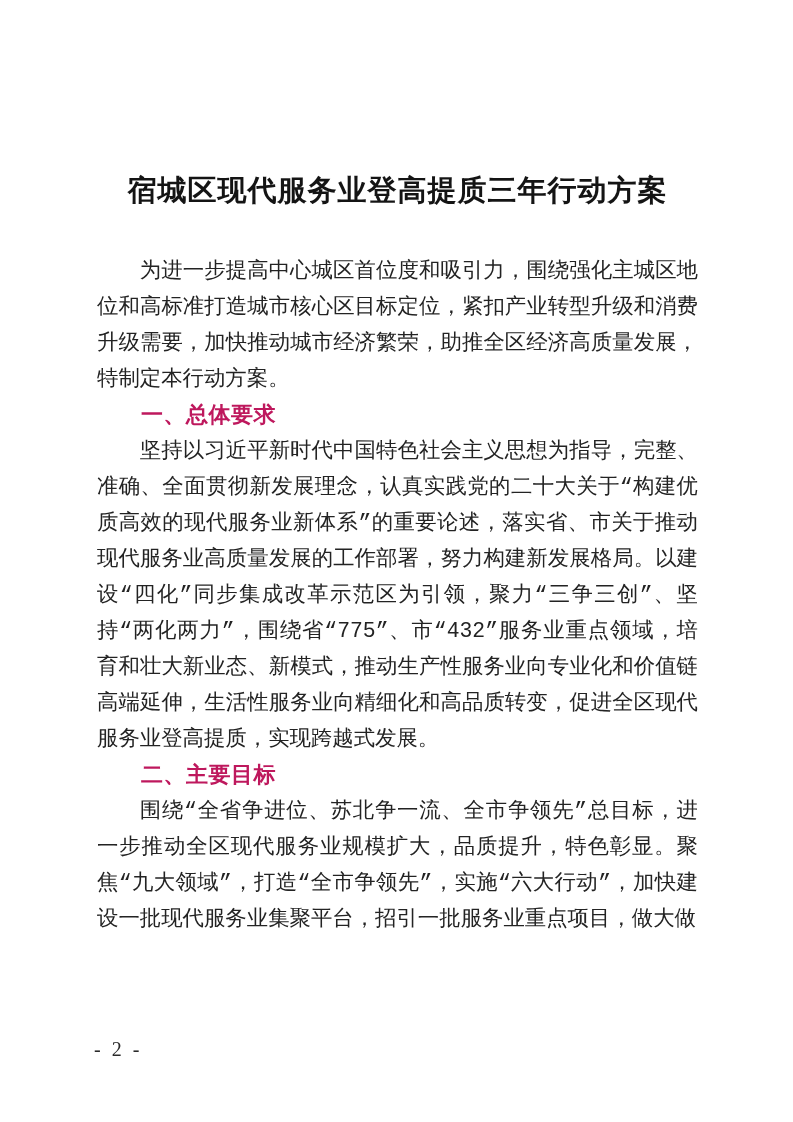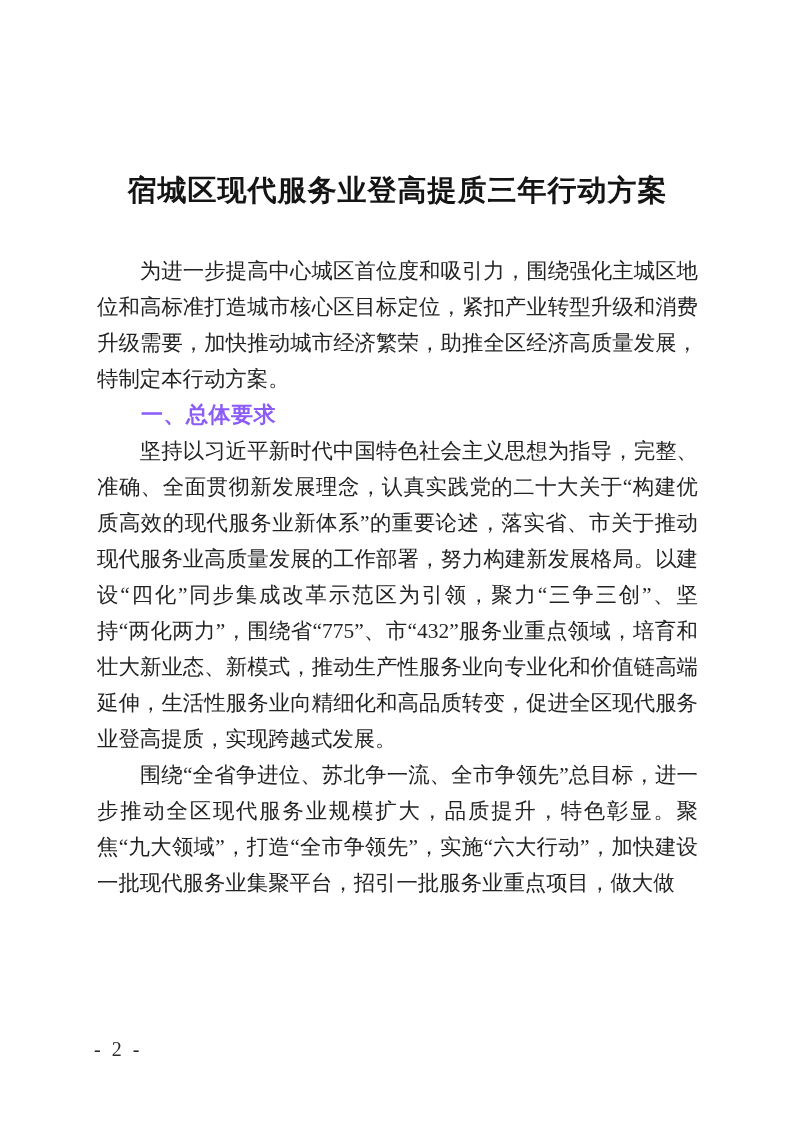--- a/index.html
+++ b/index.html
@@ -42,30 +42,30 @@
     margin-top: 39px;
   }
 
   .para {
     font-size: 21.4px;
     line-height: 36px;
     text-align: justify;
     text-indent: 2em;
     color: #232323;
     
-    font-family: Liberation Serif, serif;
+    font-family: Liberation Mono, monospace;
     font-weight: 400;
   }
 
   .heading {
     font-size: 22px;
     line-height: 36px;
     text-indent: 2em;
     font-weight: 700;
-    color: #8b5cf6;
+    color: #be185d;
     
     font-family: "Liberation Sans", "DejaVu Sans", sans-serif;
     letter-spacing: 0.5px;
   }
 
   .page-number {
     position: absolute;
     left: 94px;
     top: 1038px;
     font-size: 20px;
@@ -84,20 +84,21 @@
 
 
     <div class="doc-body">
 
       <p class="para">为进一步提高中心城区首位度和吸引力，围绕强化主城区地位和高标准打造城市核心区目标定位，紧扣产业转型升级和消费升级需要，加快推动城市经济繁荣，助推全区经济高质量发展，特制定本行动方案。</p>
 
       <h2 class="heading">一、总体要求</h2>
 
       <p class="para">坚持以习近平新时代中国特色社会主义思想为指导，完整、准确、全面贯彻新发展理念，认真实践党的二十大关于“构建优质高效的现代服务业新体系”的重要论述，落实省、市关于推动现代服务业高质量发展的工作部署，努力构建新发展格局。以建设“四化”同步集成改革示范区为引领，聚力“三争三创”、坚持“两化两力”，围绕省“775”、市“432”服务业重点领域，培育和壮大新业态、新模式，推动生产性服务业向专业化和价值链高端延伸，生活性服务业向精细化和高品质转变，促进全区现代服务业登高提质，实现跨越式发展。</p>
 
+      <h2 class="heading">二、主要目标</h2>
 
       <p class="para">围绕“全省争进位、苏北争一流、全市争领先”总目标，进一步推动全区现代服务业规模扩大，品质提升，特色彰显。聚焦“九大领域”，打造“全市争领先”，实施“六大行动”，加快建设一批现代服务业集聚平台，招引一批服务业重点项目，做大做</p>
 
     </div>
   </div>
 
   <div class="page-number">- 2 -</div>
 </div>
 
 </body></html>

